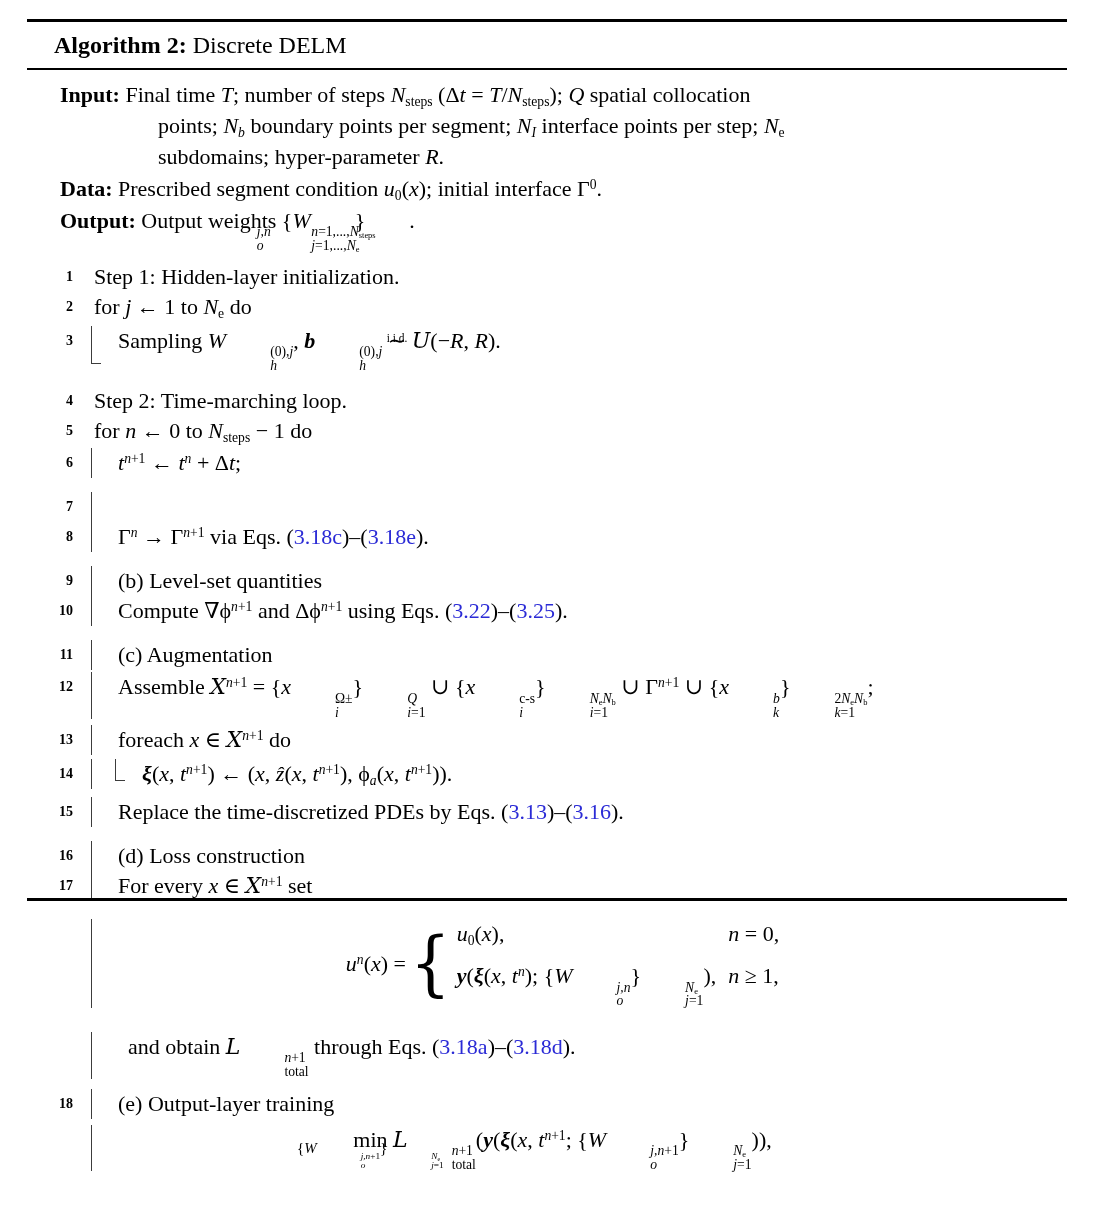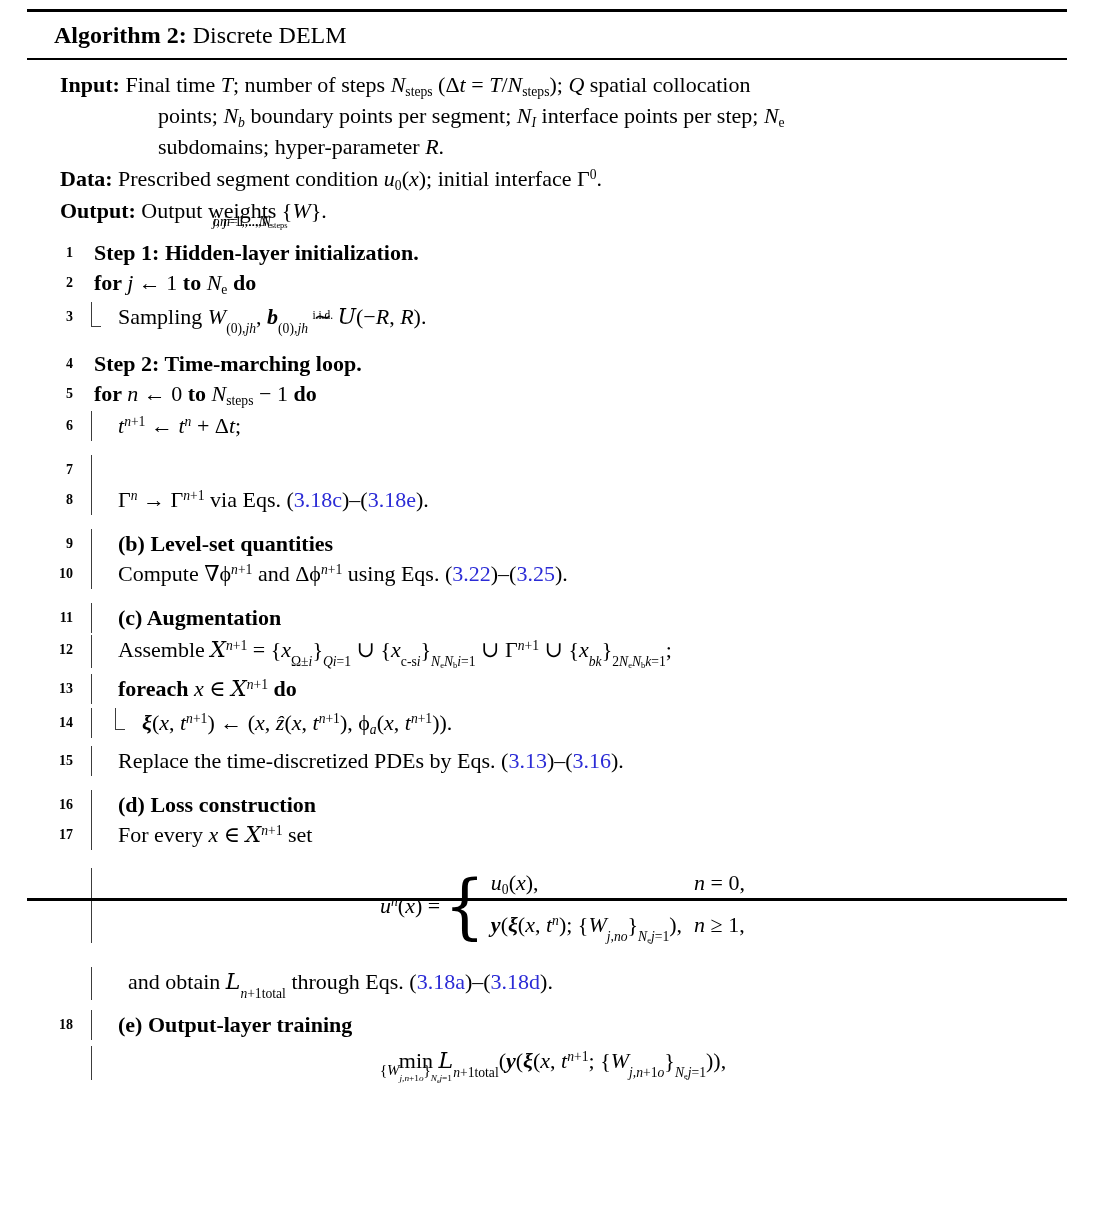--- a/index.html
+++ b/index.html
@@ -1,49 +1,49 @@
 <!DOCTYPE html>
 <html style="--link: #2b2bd6;"><head>
 <meta charset="utf-8">
 <style>
   html,body{margin:0;padding:0;}
   body{
     width:1094px;height:1225px;overflow:hidden;background:#ffffff;color:#000;
     font-family:"Liberation Serif","DejaVu Serif",serif;font-size:22px;
   }
-  .algo{position:relative;box-sizing:border-box;height:910px;padding:9px 27px 0 27px;}
+  .algo{position:relative;box-sizing:border-box;height:910px;padding:19px 27px 0 27px;}
   .rule{border:0;border-top:3px solid #000;margin:0;}
   .rule.thin{border-top-width:2px;}
   .rule.bottom{position:absolute;left:27px;right:27px;bottom:9px;}
   .caption{font-size:24px;padding:8px 0 8px 27px;line-height:30px;}
   .cap-label{font-weight:bold;}
   
   .io{padding:8px 4px 2px 33px;line-height:31px;}
   .io-entry{padding-left:98px;text-indent:-98px;margin:1px 0;}
   .io-label{font-weight:bold;}
   
   .bodywrap{padding-top:4px;}
   .row{display:flex;align-items:stretch;line-height:30px;white-space:nowrap;}
   .num{flex:none;width:46px;text-align:right;padding-right:12px;font-weight:bold;font-size:14px;}
   .vbar{flex:none;width:24px;position:relative;}
   .vbar::before{content:"";position:absolute;left:6px;top:0;bottom:0;border-left:1.5px solid #3c3c3c;}
   .vbar.bracket::before{bottom:8px;}
   .vbar.bracket::after{content:"";position:absolute;left:6px;bottom:8px;width:10px;border-bottom:1.5px solid #3c3c3c;}
   .content{flex:1;padding-left:9px;}
   .content.center{display:flex;justify-content:center;padding-right:60px;}
   
-  .s-b{font-weight:bold;}
+  .s-b{font-weight:normal;}
   .s-i{font-style:italic;}
   .s-bi{font-weight:bold;font-style:italic;}
   .s-cal{font-style:italic;font-family:"DejaVu Serif","Liberation Serif",serif;}
   .s-link{color:var(--link,#2b2bd6);}
   .sp{font-size:0.62em;vertical-align:0.52em;line-height:0;}
   .sb{font-size:0.62em;vertical-align:-0.28em;line-height:0;}
-  .stk{display:inline-flex;flex-direction:row;align-items:center;
-       font-size:0.62em;line-height:1.0;vertical-align:-0.62em;}
+  .stk{display:inline-flex;flex-direction:column;align-items:flex-start;
+       font-size:0.62em;line-height:1.0;vertical-align:-0.62em;margin-left:44px;}
   .stk .up,.stk .dn{display:block;white-space:nowrap;}
   .rel{position:relative;display:inline-block;}
   .over{position:absolute;left:50%;transform:translateX(-50%);bottom:0.95em;font-size:0.52em;line-height:1;white-space:nowrap;}
   .under{position:absolute;left:50%;transform:translateX(-50%);top:1.12em;font-size:0.68em;line-height:1;white-space:nowrap;}
   
   .cases{display:inline-flex;align-items:center;}
   .brace{font-size:64px;line-height:0.85;transform:scaleY(1.1);margin:0 6px 0 4px;font-family:"DejaVu Serif",serif;font-weight:400;}
   .cgrid{display:grid;grid-template-columns:max-content max-content;column-gap:42px;row-gap:8px;align-items:baseline;gap:12px;}
   .mineq{display:inline-block;text-align:center;}
 </style>

